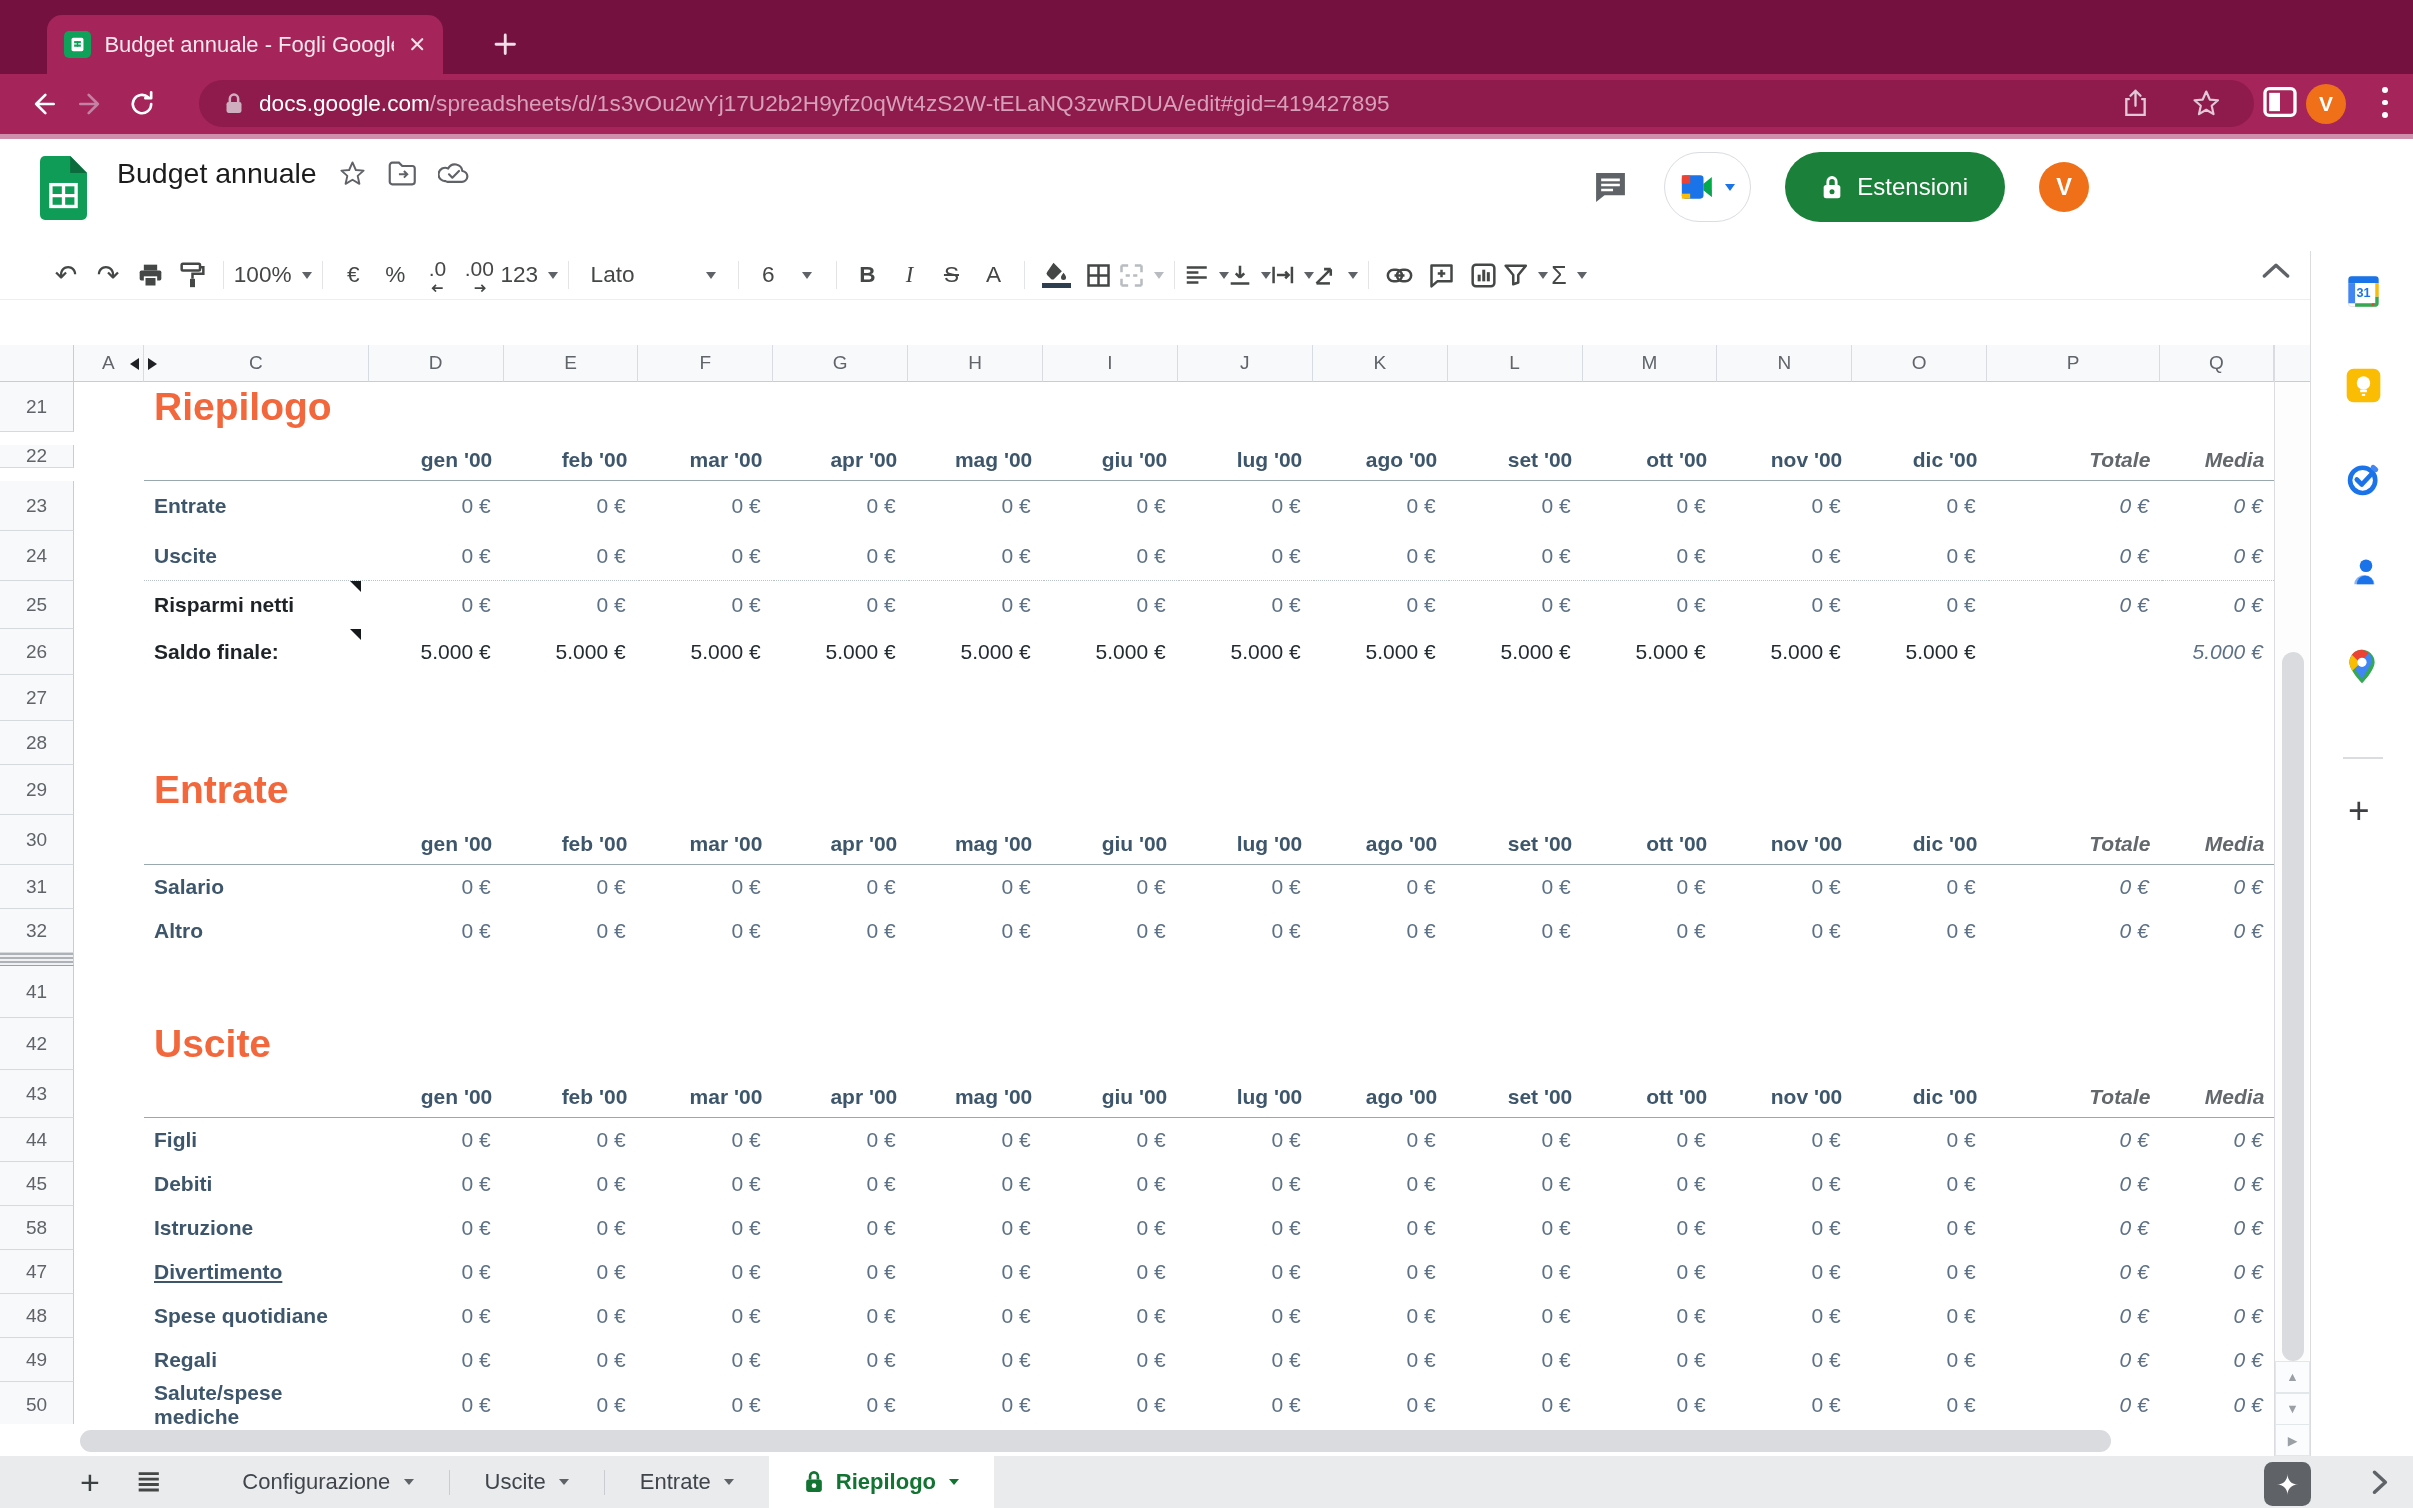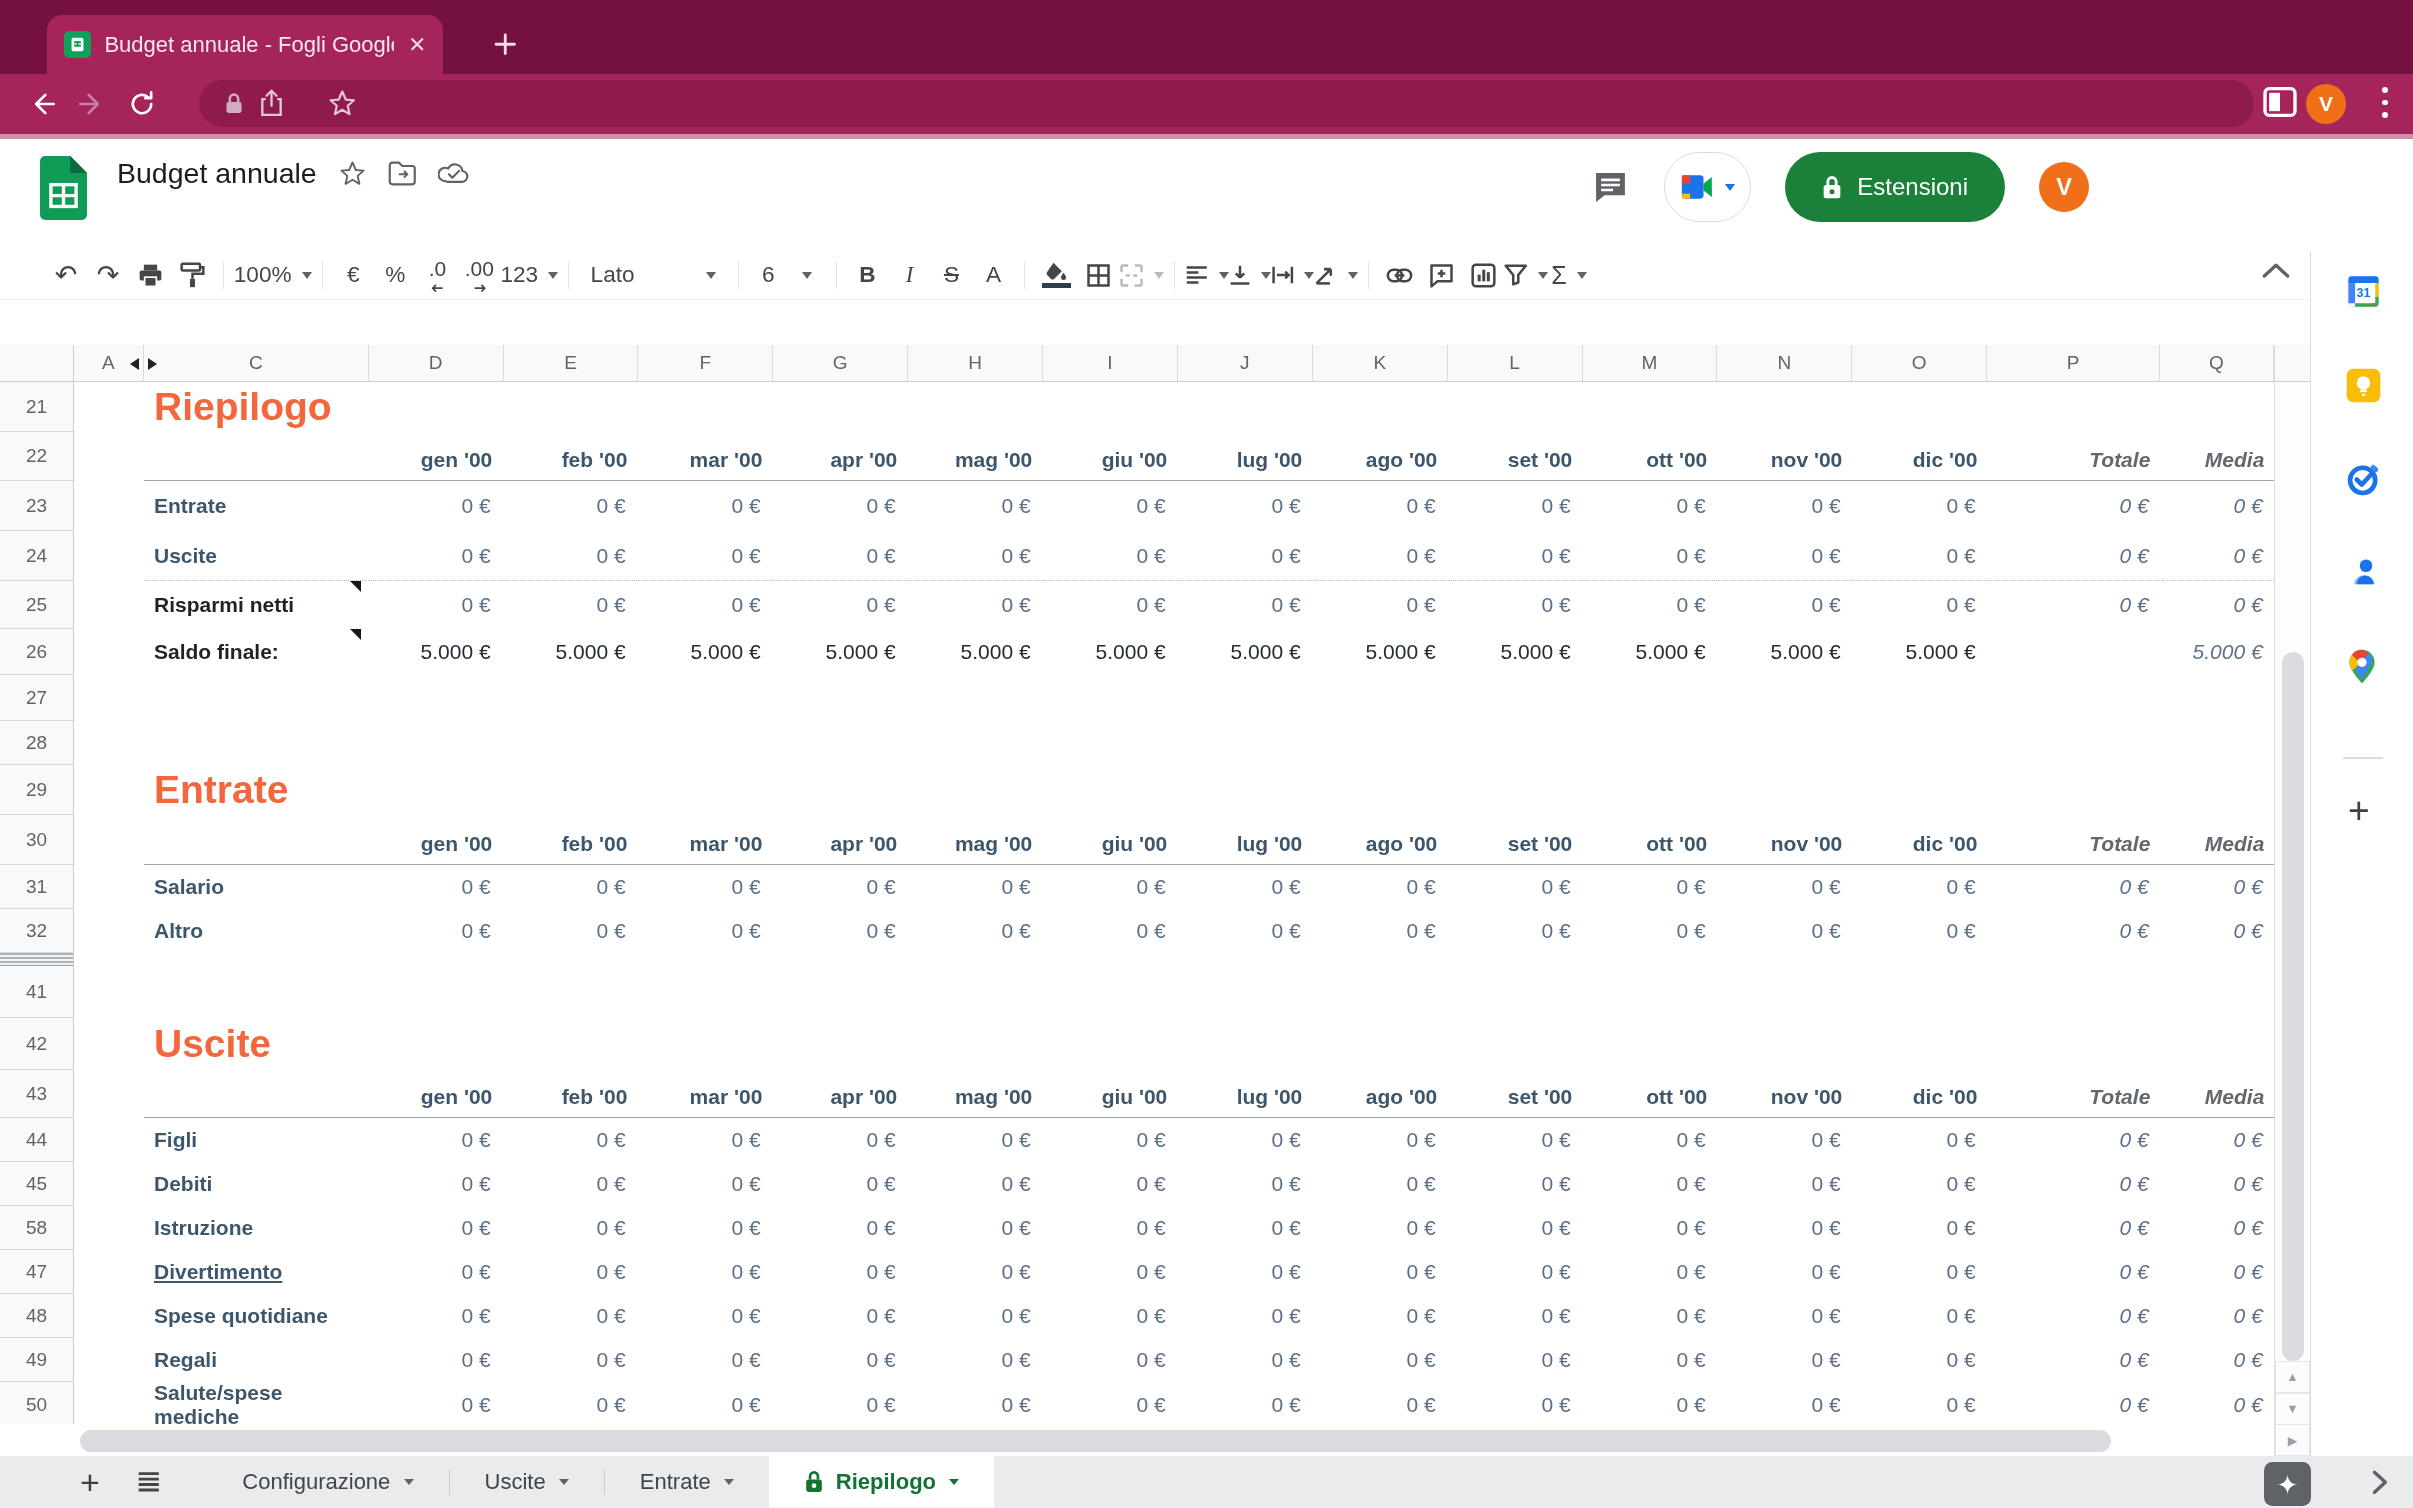--- a/index.html
+++ b/index.html
@@ -178,20 +178,21 @@
         </svg>
     </span>
   </div>
   <div class="urlpill">
     <span>
       <svg width="20" height="23.5" viewBox="0 0 24 28">
           <rect x="3" y="12" width="18" height="13" rx="2.5" fill="#CFAEC0"></rect>
           <path d="M7 12 V8 a5 5 0 0 1 10 0 v4" stroke="#CFAEC0" stroke-width="3" fill="none"></path>
         </svg>
     </span>
+    <span class="urltext"><span class="urlhost">docs.google.com</span><span class="urlpath">/spreadsheets/d/1s3vOu2wYj17U2b2H9yfz0qWt4zS2W-tELaNQ3zwRDUA/edit#gid=419427895</span></span>
     <span class="pillicons">
       <span>
         <svg width="25" height="28.5" viewBox="0 0 30 34">
             <path d="M15 2 V20 M15 2 L9 8 M15 2 L21 8" stroke="#E2C7D6" stroke-width="2.8" fill="none" stroke-linecap="round" stroke-linejoin="round"></path>
             <path d="M7 12 H4 V31 H26 V12 H23" stroke="#E2C7D6" stroke-width="2.8" fill="none" stroke-linecap="round"></path>
           </svg>
       </span>
       <span>
         <svg width="28.5" height="28.5" viewBox="0 0 34 34">
             <path d="M17 3 L21.2 12.6 31 13.4 23.5 20 25.7 30 17 24.8 8.3 30 10.5 20 3 13.4 12.8 12.6 Z" stroke="#E2C7D6" stroke-width="2.6" fill="none" stroke-linejoin="round"></path>
@@ -434,21 +435,21 @@
         <div class="gcol" style="width: 173px;">P</div>
         <div class="gcol" style="width: 114px;">Q</div>
       </div>
       <div class="grow" style="height: 50px;">
         <div class="rowhdr">21</div>
         <div class="cell" style="width: 70px;"></div>
         <div class="cell headingcell" style="width: 2130px;">
           <span>Riepilogo</span>
         </div>
       </div>
-      <div class="grow" style="height: 49px;">
+      <div class="grow" style="height: 49px; align-items: center;">
         <div class="rowhdr">22</div>
         <div class="cell" style="width: 70px;"></div>
         <div class="cell ul" style="width: 225px;"></div>
         <div class="cell mhead ul" style="width: 135px;">gen '00</div>
         <div class="cell mhead ul" style="width: 135px;">feb '00</div>
         <div class="cell mhead ul" style="width: 135px;">mar '00</div>
         <div class="cell mhead ul" style="width: 135px;">apr '00</div>
         <div class="cell mhead ul" style="width: 135px;">mag '00</div>
         <div class="cell mhead ul" style="width: 135px;">giu '00</div>
         <div class="cell mhead ul" style="width: 135px;">lug '00</div>

